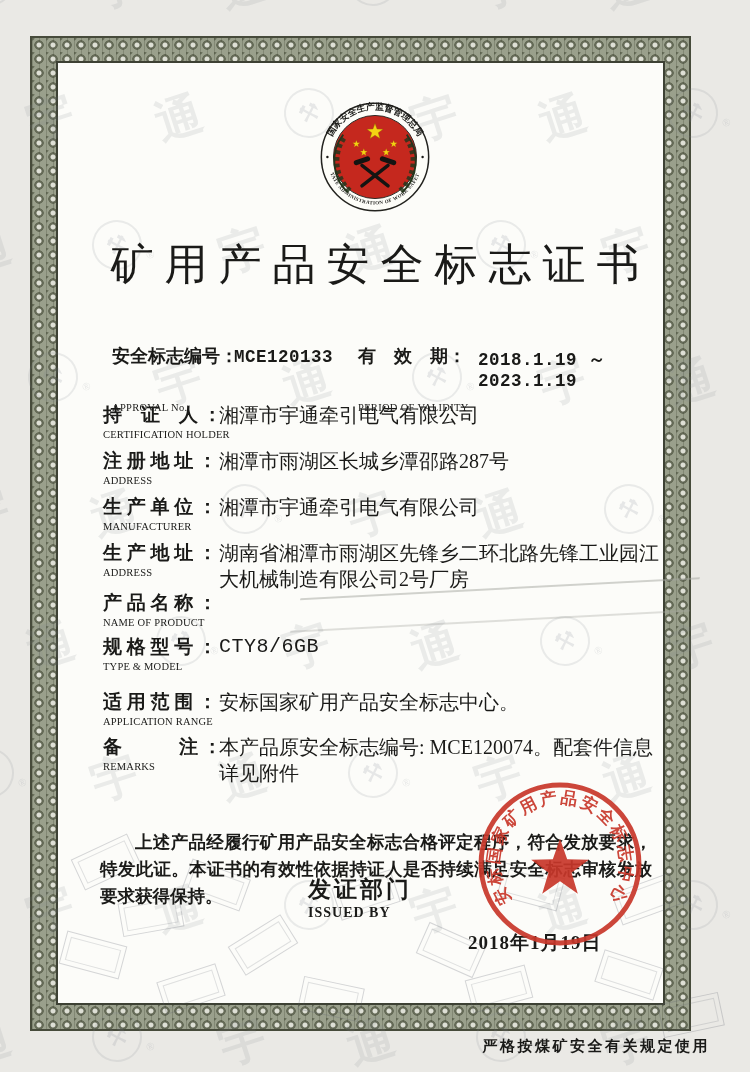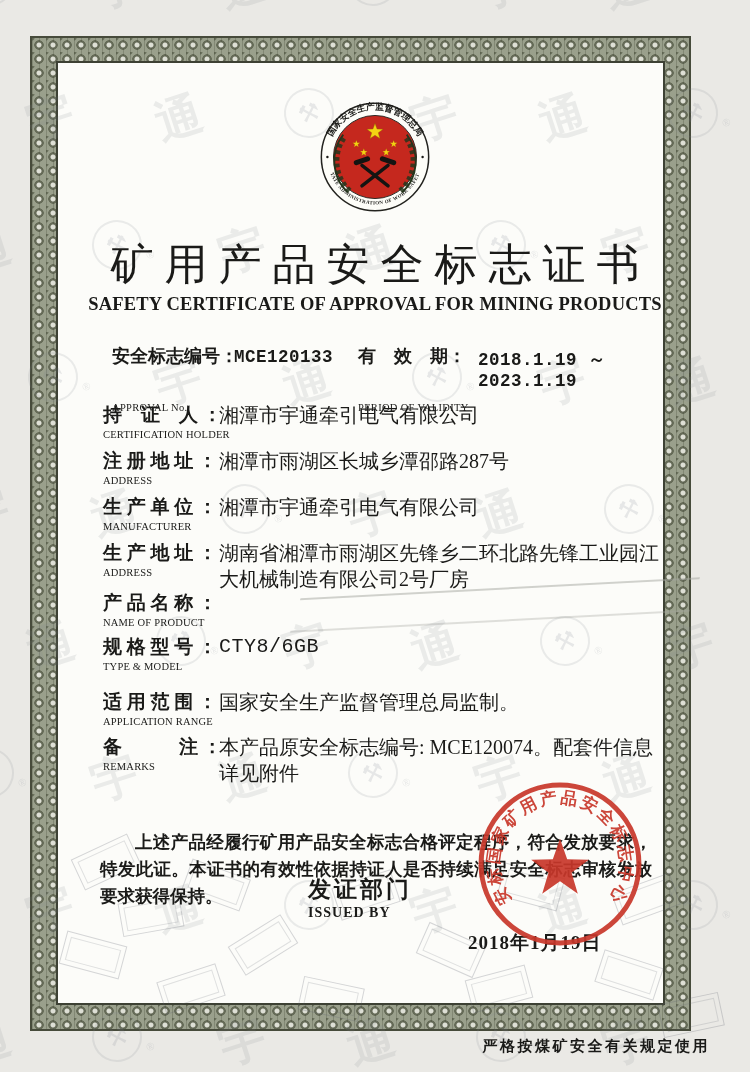--- a/index.html
+++ b/index.html
@@ -204,21 +204,20 @@
       </g>
       <g stroke="#141412" stroke-width="3.6" stroke-linecap="round">
         <line x1="46" y1="69" x2="74" y2="91"></line>
         <line x1="74" y1="69" x2="46" y2="91"></line>
         <path d="M40,66 L52,62" stroke-width="5.5"></path>
         <path d="M68,62 L80,66" stroke-width="5.5"></path>
       </g>
     </svg>
 
     <div class="cert-title">矿用产品安全标志证书</div>
-    <div class="cert-subtitle">SAFETY CERTIFICATE OF APPROVAL FOR MINING PRODUCTS</div>
 
     <div class="meta-row">
       <span class="lab-zh ap-zh">安全标志编号：</span>
       <span class="lab-en ap-en">APPROVAL No.</span>
       <span class="val-mono ap-no">MCE120133</span>
       <span class="lab-zh va-zh">有　效　期：</span>
       <span class="lab-en va-en">PERIOD OF VALIDITY</span>
       <span class="val-mono va-val">2018.1.19 ～2023.1.19</span>
     </div>
 
@@ -248,21 +247,21 @@
         <span class="f-en">NAME OF PRODUCT</span>
       </div>
       <div class="f-row h55">
         <span class="f-zh">规 格 型 号 ：</span>
         <span class="f-en">TYPE &amp; MODEL</span>
         <span class="f-val val-mono">CTY8/6GB</span>
       </div>
       <div class="f-row h45">
         <span class="f-zh">适 用 范 围 ：</span>
         <span class="f-en">APPLICATION RANGE</span>
-        <span class="f-val">国家安全生产监督管理总局监制。</span>
+        <span class="f-val">安标国家矿用产品安全标志中心。</span>
       </div>
       <div class="f-row h40">
         <span class="f-zh">备　　　注 ：</span>
         <span class="f-en">REMARKS</span>
         <span class="f-val">本产品原安全标志编号: MCE120074。配套件信息详见附件</span>
       </div>
     </div>
 
     <div class="statement">上述产品经履行矿用产品安全标志合格评定程序，符合发放要求，特发此证。本证书的有效性依据持证人是否持续满足安全标志审核发放要求获得保持。</div>
 

